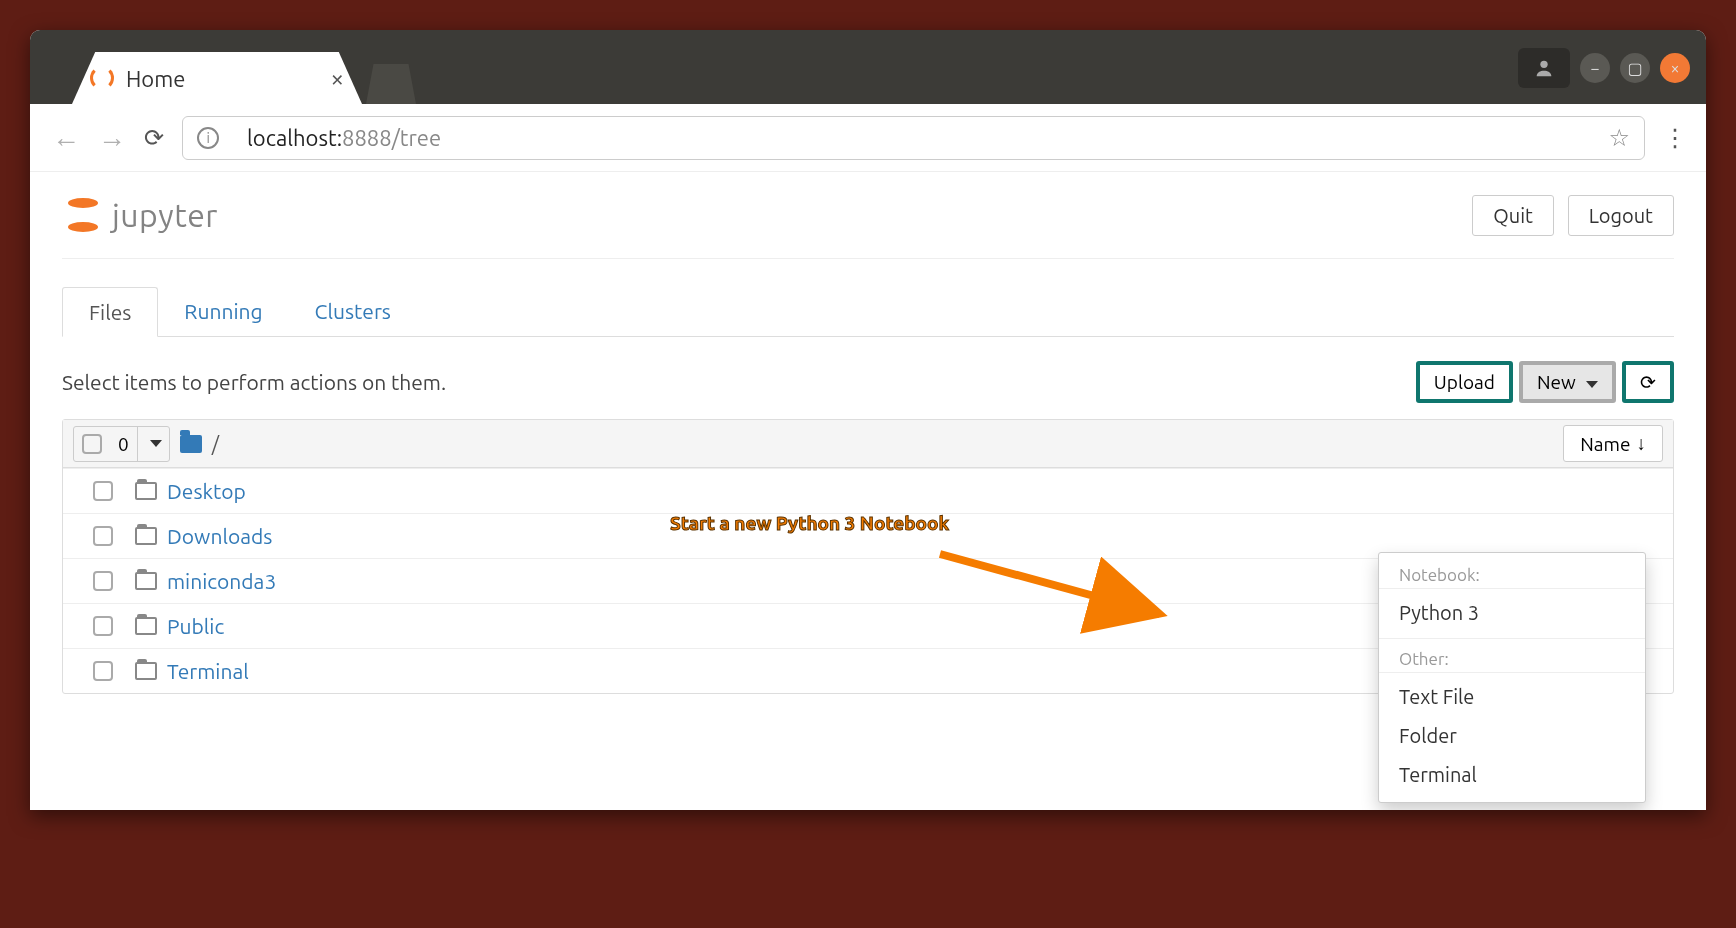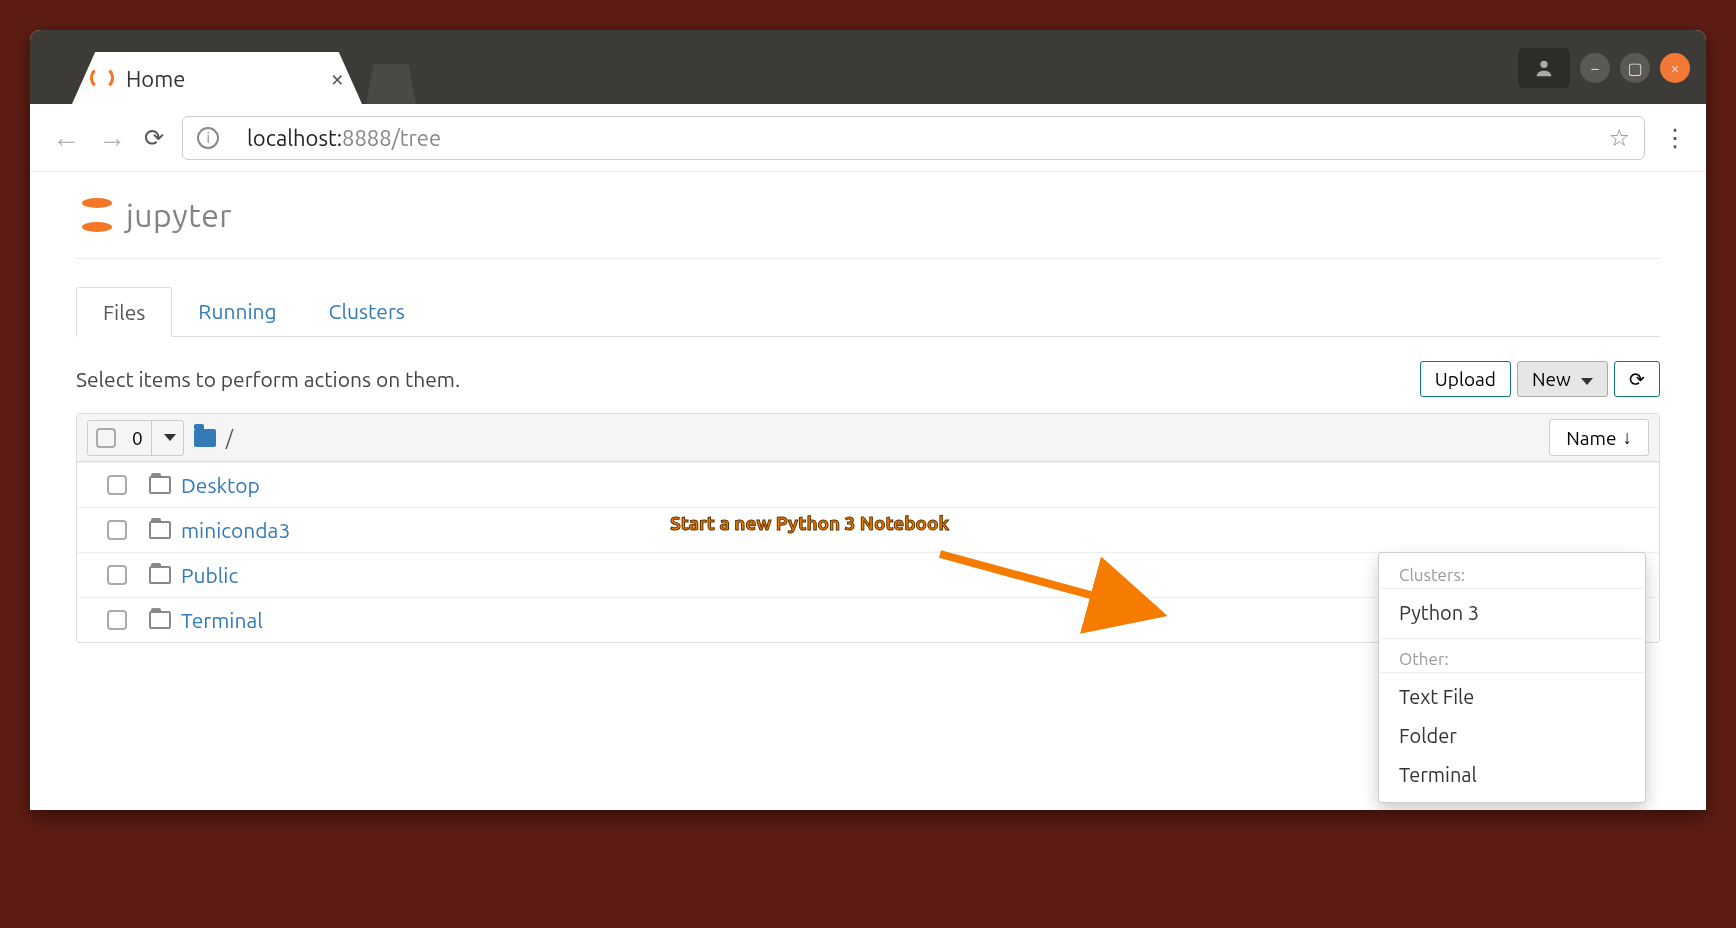--- a/index.html
+++ b/index.html
@@ -20,38 +20,38 @@
 .toolbar { height:68px; background:#fff; display:flex; align-items:center; padding:0 22px; gap:18px; border-bottom:1px solid #eee; }
 .nav-arrow { color:#b0b0b0; font-size:28px; }
 .reload { color:#555; font-size:24px; }
 .addr { flex:1; height:44px; border:1px solid #ccc; border-radius:6px; display:flex; align-items:center; padding:0 14px; gap:10px; font-size:22px; color:#666; }
 .addr .sec-icon { width:22px; height:22px; border:2px solid #888; border-radius:50%; display:flex; align-items:center; justify-content:center; font-size:14px; color:#888; }
 .addr-url .host { color:#222;margin-left:18px; }
 .addr-url .path { color:#888; }
 .star { color:#888; font-size:24px; }
 .menu-dots { color:#555; font-size:24px; letter-spacing:-3px; }
 
-.page { padding:0 46px; position:relative; }
+.page { padding:0 32px; position:relative; }
 .j-header { display:flex; align-items:center; justify-content:space-between; padding:22px 0; border-bottom:1px solid #eee; }
 .j-logo { display:flex; align-items:center; gap:8px; }
 .j-mark { width:42px; height:42px; position:relative; }
 .j-mark::before, .j-mark::after { content:""; position:absolute; left:6px; right:6px; height:10px; border-radius:50%; background:#f37726; }
 .j-mark::before { top:4px; } .j-mark::after { bottom:4px; }
 .j-text { font-size:32px; color:#838383; font-weight:400; letter-spacing:.5px; }
 .btn { border:1px solid #ccc; background:#fff; padding:8px 20px; font-size:20px; color:#333; border-radius:3px; cursor:pointer; }
 .btn + .btn { margin-left:10px; }
 
 .tabs { display:flex; gap:0; margin-top:28px; border-bottom:1px solid #ddd; }
 .tabs .t { padding:12px 26px; font-size:21px; color:#337ab7; cursor:pointer; }
 .tabs .t.active { color:#555; border:1px solid #ddd; border-bottom:1px solid #fff; border-radius:3px 3px 0 0; margin-bottom:-1px; background:#fff; }
 
 .actions-row { display:flex; align-items:center; justify-content:space-between; padding:24px 0 16px; }
 .actions-row .hint { font-size:21px; color:#444; }
 .actions-row .right { display:flex; gap:6px; }
-.btn-sm { border:1px solid #0f766e; background:#fff; padding:6px 14px; font-size:19px; border-radius:3px; cursor:pointer; }
+.btn-sm { border:4px solid #0f766e; background:#fff; padding:6px 14px; font-size:19px; border-radius:3px; cursor:pointer; }
 .btn-sm.pressed { background:#e6e6e6; border-color:#aaa; }
 .caret { display:inline-block; margin-left:6px; border-top:7px solid #333; border-left:6px solid transparent; border-right:6px solid transparent; vertical-align:middle; }
 
 .list { border:1px solid #ddd; border-radius:3px; }
 .list-head { background:#f5f5f5; display:flex; align-items:center; padding:6px 10px; border-bottom:1px solid #ddd; height:48px; }
 .sel { border:1px solid #ccc; border-radius:3px; display:flex; align-items:center; height:36px; }
 .sel .box { width:36px; display:flex; align-items:center; justify-content:center; }
 .sel .cnt { padding:0 8px; font-size:19px; }
 .sel .dd { width:32px; display:flex; align-items:center; justify-content:center; border-left:1px solid #ccc; height:100%; }
 .chk { width:20px; height:20px; border:2px solid #aaa; border-radius:4px; }
@@ -123,20 +123,24 @@
     <span class="menu-dots">⋮</span>
   </div>
 
   <div class="page">
 
     <div class="j-header">
       <div class="j-logo">
         <span class="j-mark"></span>
         <span class="j-text">jupyter</span>
       </div>
+      <div>
+        <button class="btn">Quit</button>
+        <button class="btn">Logout</button>
+      </div>
     </div>
 
     <div class="tabs">
       <div class="t active">Files</div>
       <div class="t">Running</div>
       <div class="t">Clusters</div>
     </div>
 
     <div class="actions-row">
       <div class="hint">Select items to perform actions on them.</div>
@@ -174,39 +178,45 @@
 
       <div class="row">
         <span class="chk"></span>
         <span class="folder-ic outline"></span>
         <span class="fname">Desktop</span>
         <span class="rdate"></span>
       </div>
       <div class="row">
         <span class="chk"></span>
         <span class="folder-ic outline"></span>
+        <span class="fname">Downloads</span>
+        <span class="rdate"></span>
+      </div>
+      <div class="row">
+        <span class="chk"></span>
+        <span class="folder-ic outline"></span>
         <span class="fname">miniconda3</span>
         <span class="rdate"></span>
       </div>
       <div class="row">
         <span class="chk"></span>
         <span class="folder-ic outline"></span>
         <span class="fname">Public</span>
         <span class="rdate"></span>
       </div>
       <div class="row">
         <span class="chk"></span>
         <span class="folder-ic outline"></span>
         <span class="fname">Terminal</span>
         <span class="rdate">2 hours ago</span>
       </div>
     </div>
 
     <div class="dropdown">
-      <div class="section">Clusters:</div>
+      <div class="section">Notebook:</div>
       <div class="item">Python 3</div>
       <hr>
       <div class="section">Other:</div>
       <div class="item">Text File</div>
       <div class="item">Folder</div>
       <div class="item">Terminal</div>
     </div>
 
     <div class="anno">Start a new Python 3 Notebook</div>
     <svg class="arrow" width="260" height="100">

